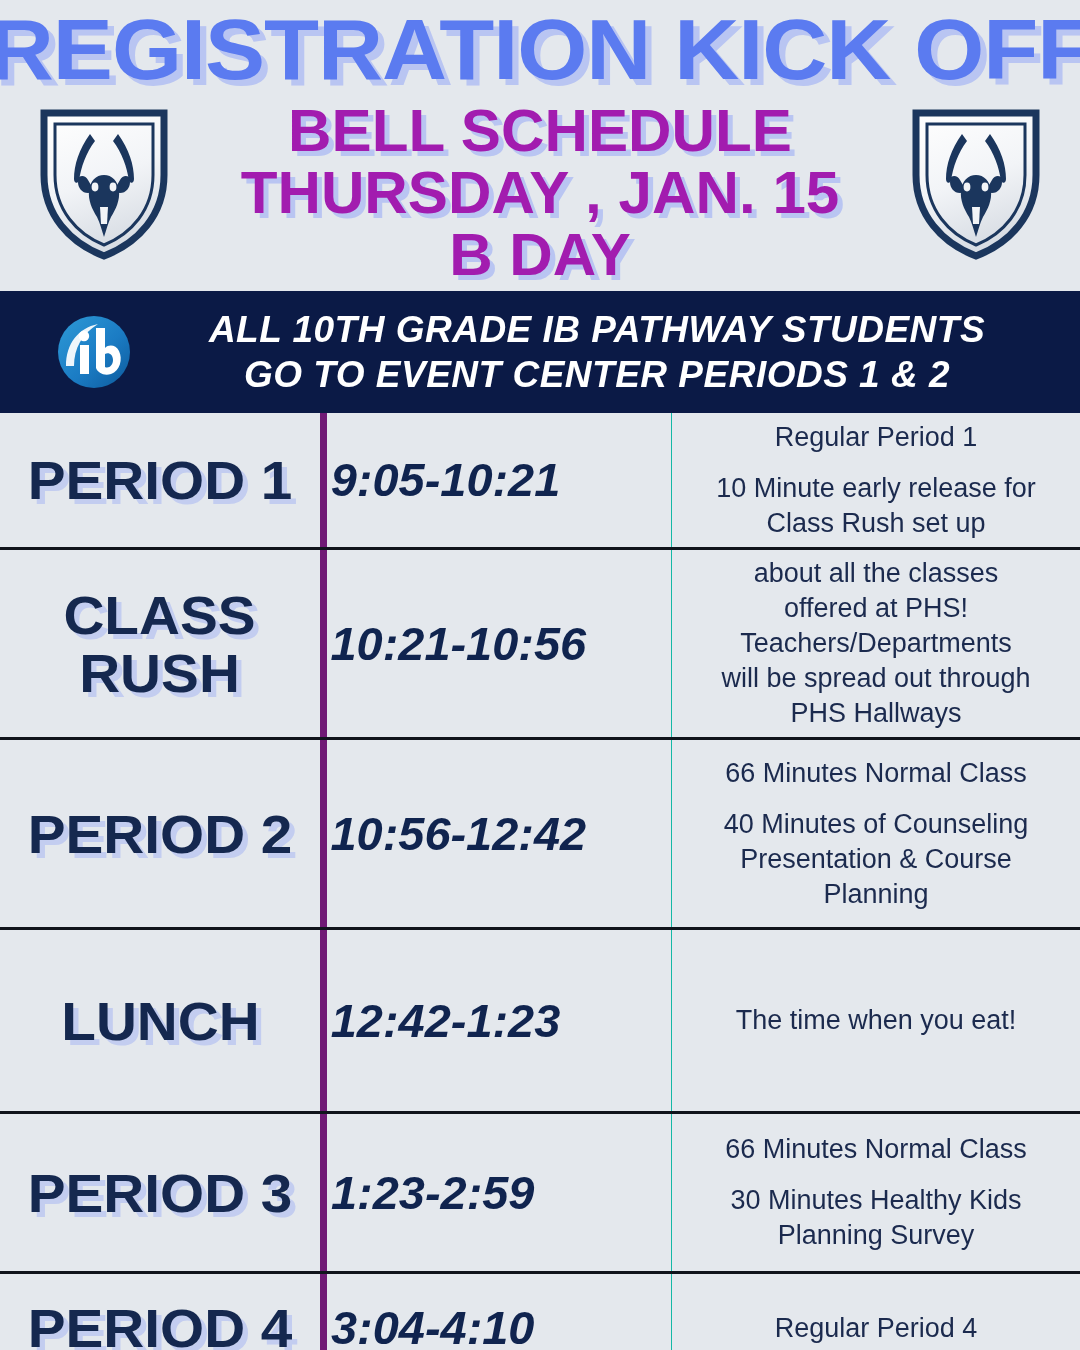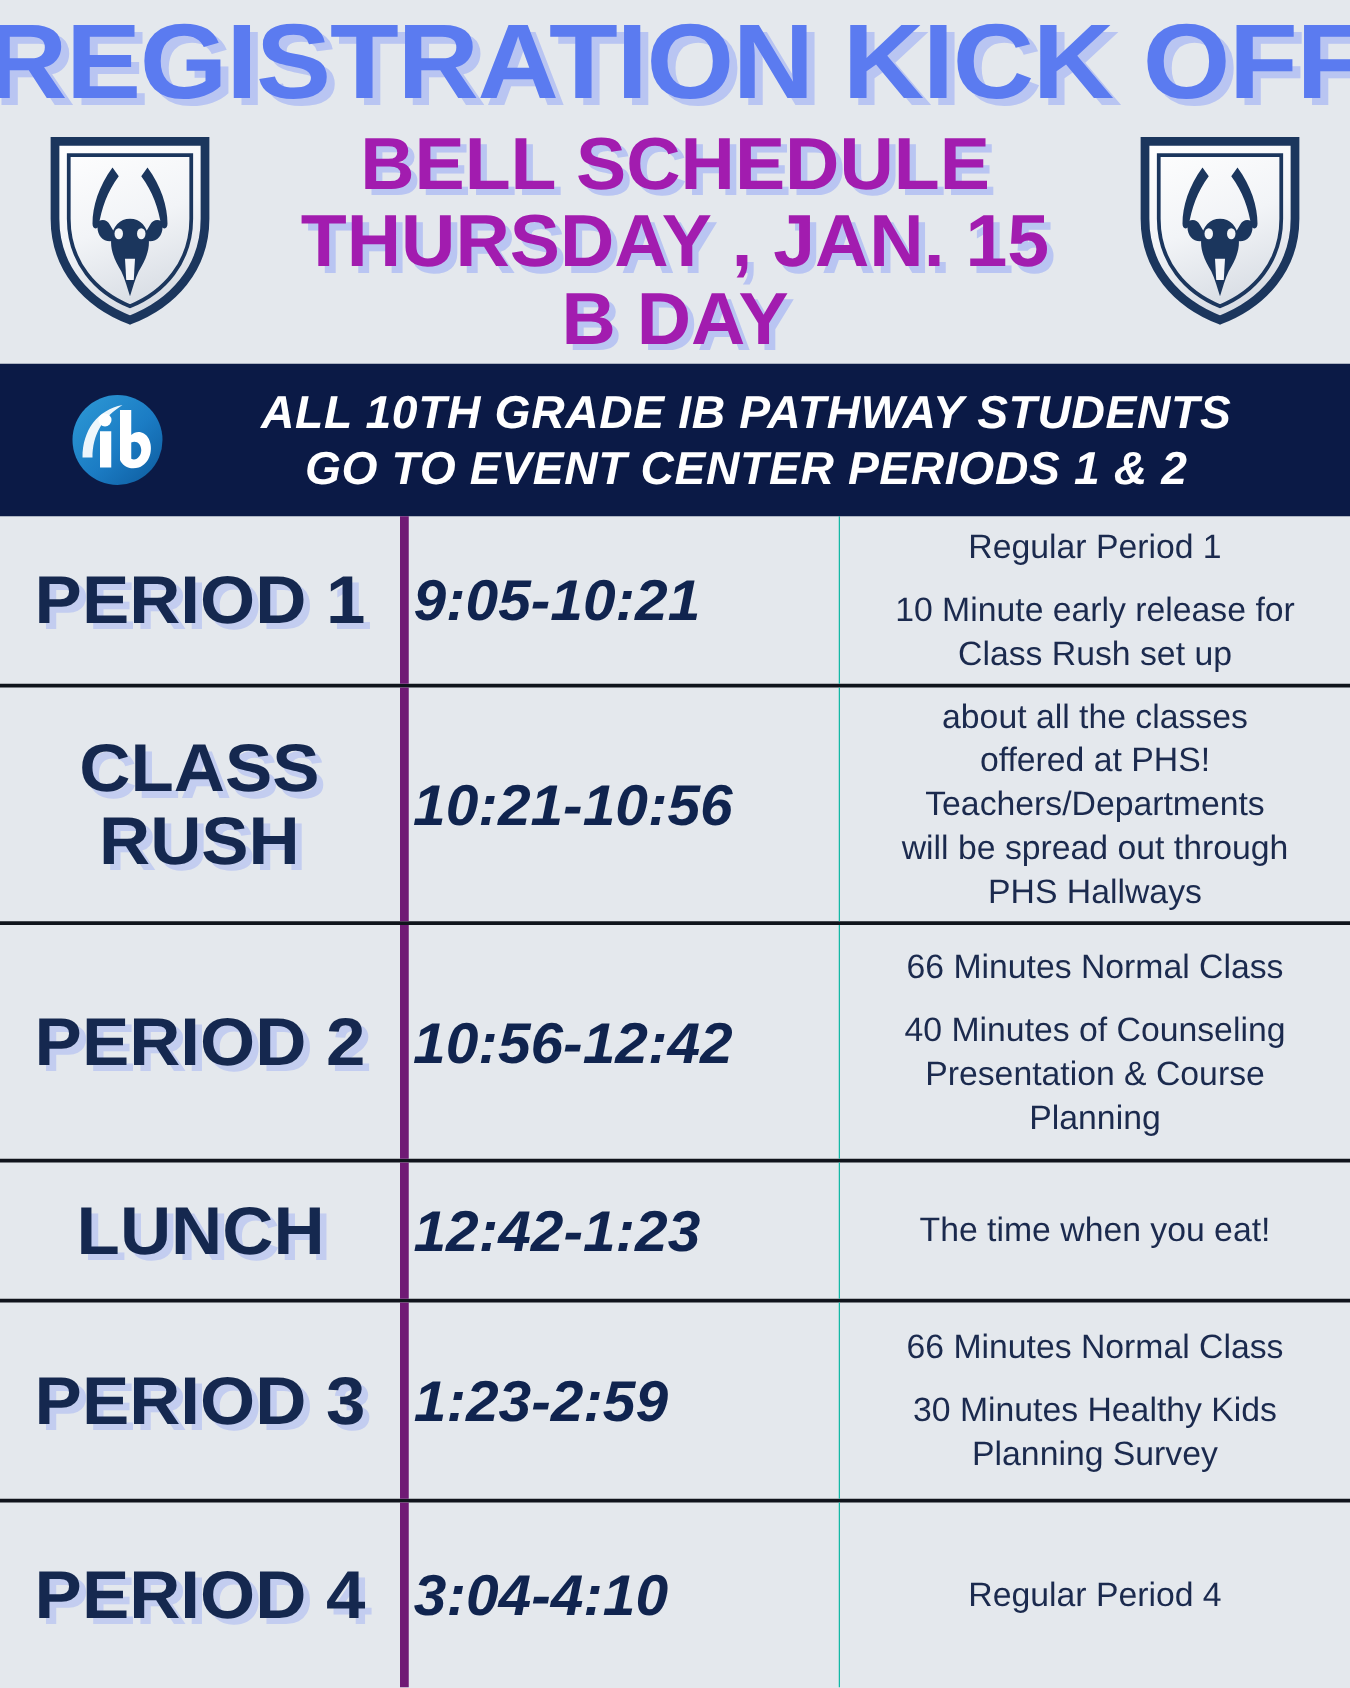--- a/index.html
+++ b/index.html
@@ -173,21 +173,21 @@
     color: #1b2a4e;
     text-align: center;
   }
   .desc .gap { height: 16px; }
   .desc-line { display: block; }
 
   
   .row-p1 { height: 137px; }
   .row-cr { height: 190px; }
   .row-p2 { height: 190px; }
-  .row-lu { height: 112px; }
+  .row-lu { height: 184px; }
   .row-p3 { height: 160px; }
   .row-p4 { height: 108px; flex: 1 1 auto; }
 </style>
 </head>
 <body>
 
 <div class="poster">
 
   <div class="header">
 

